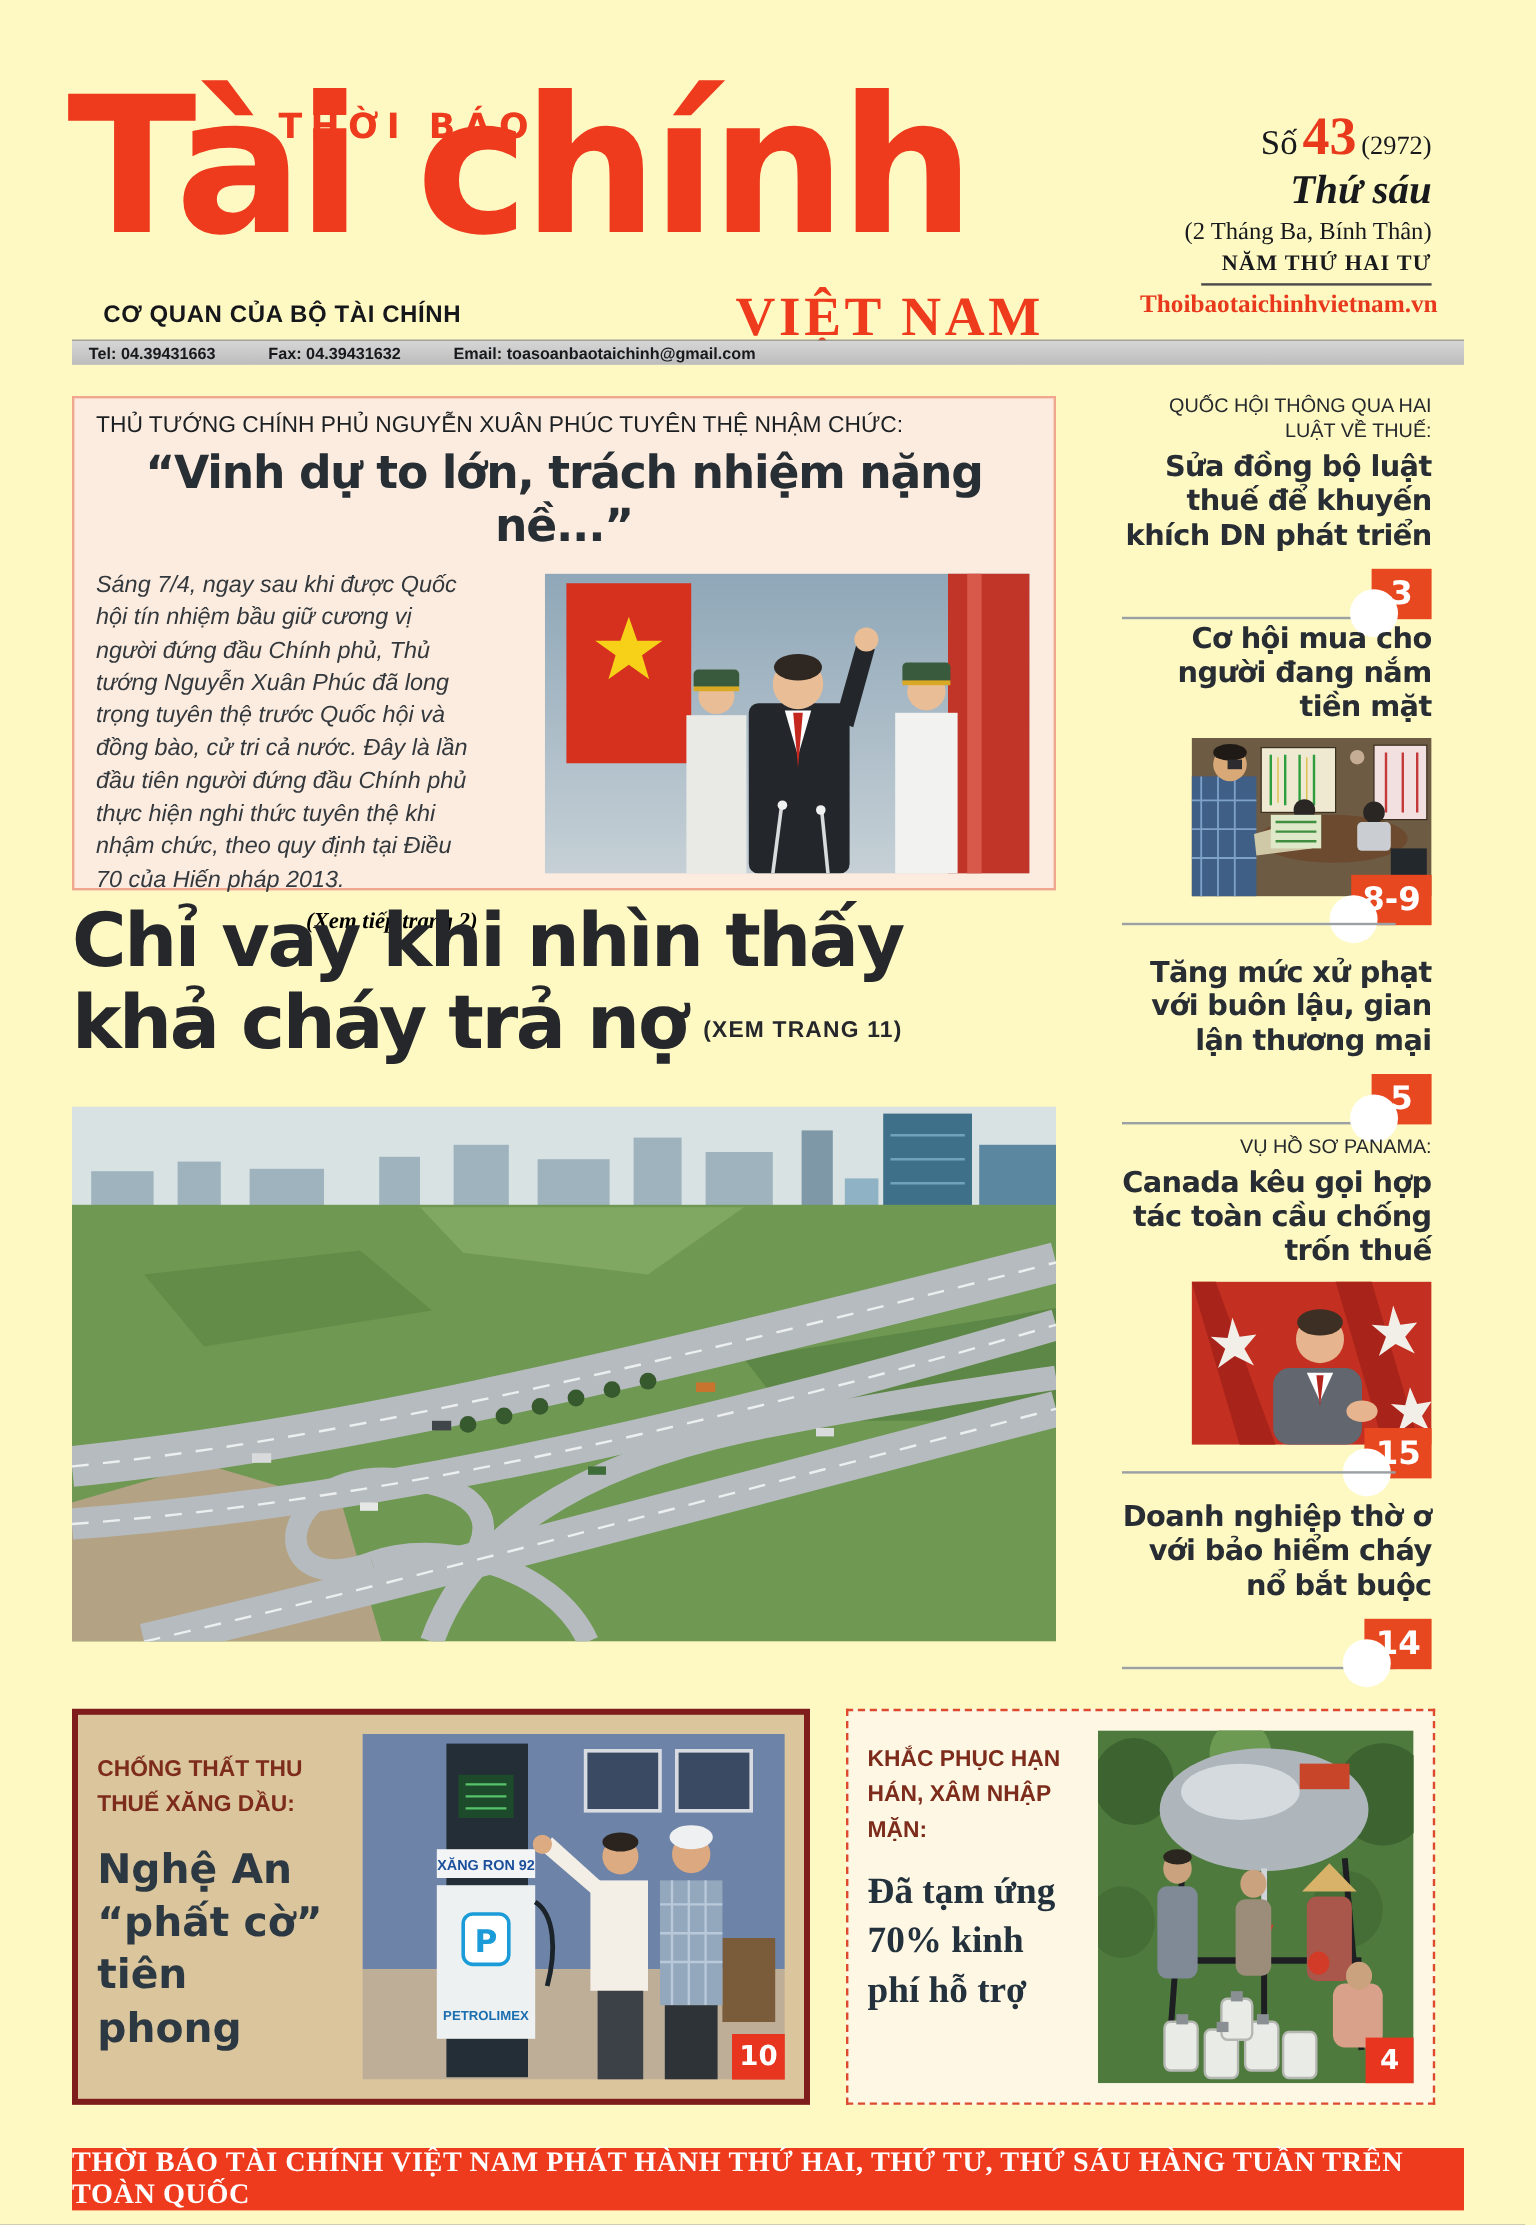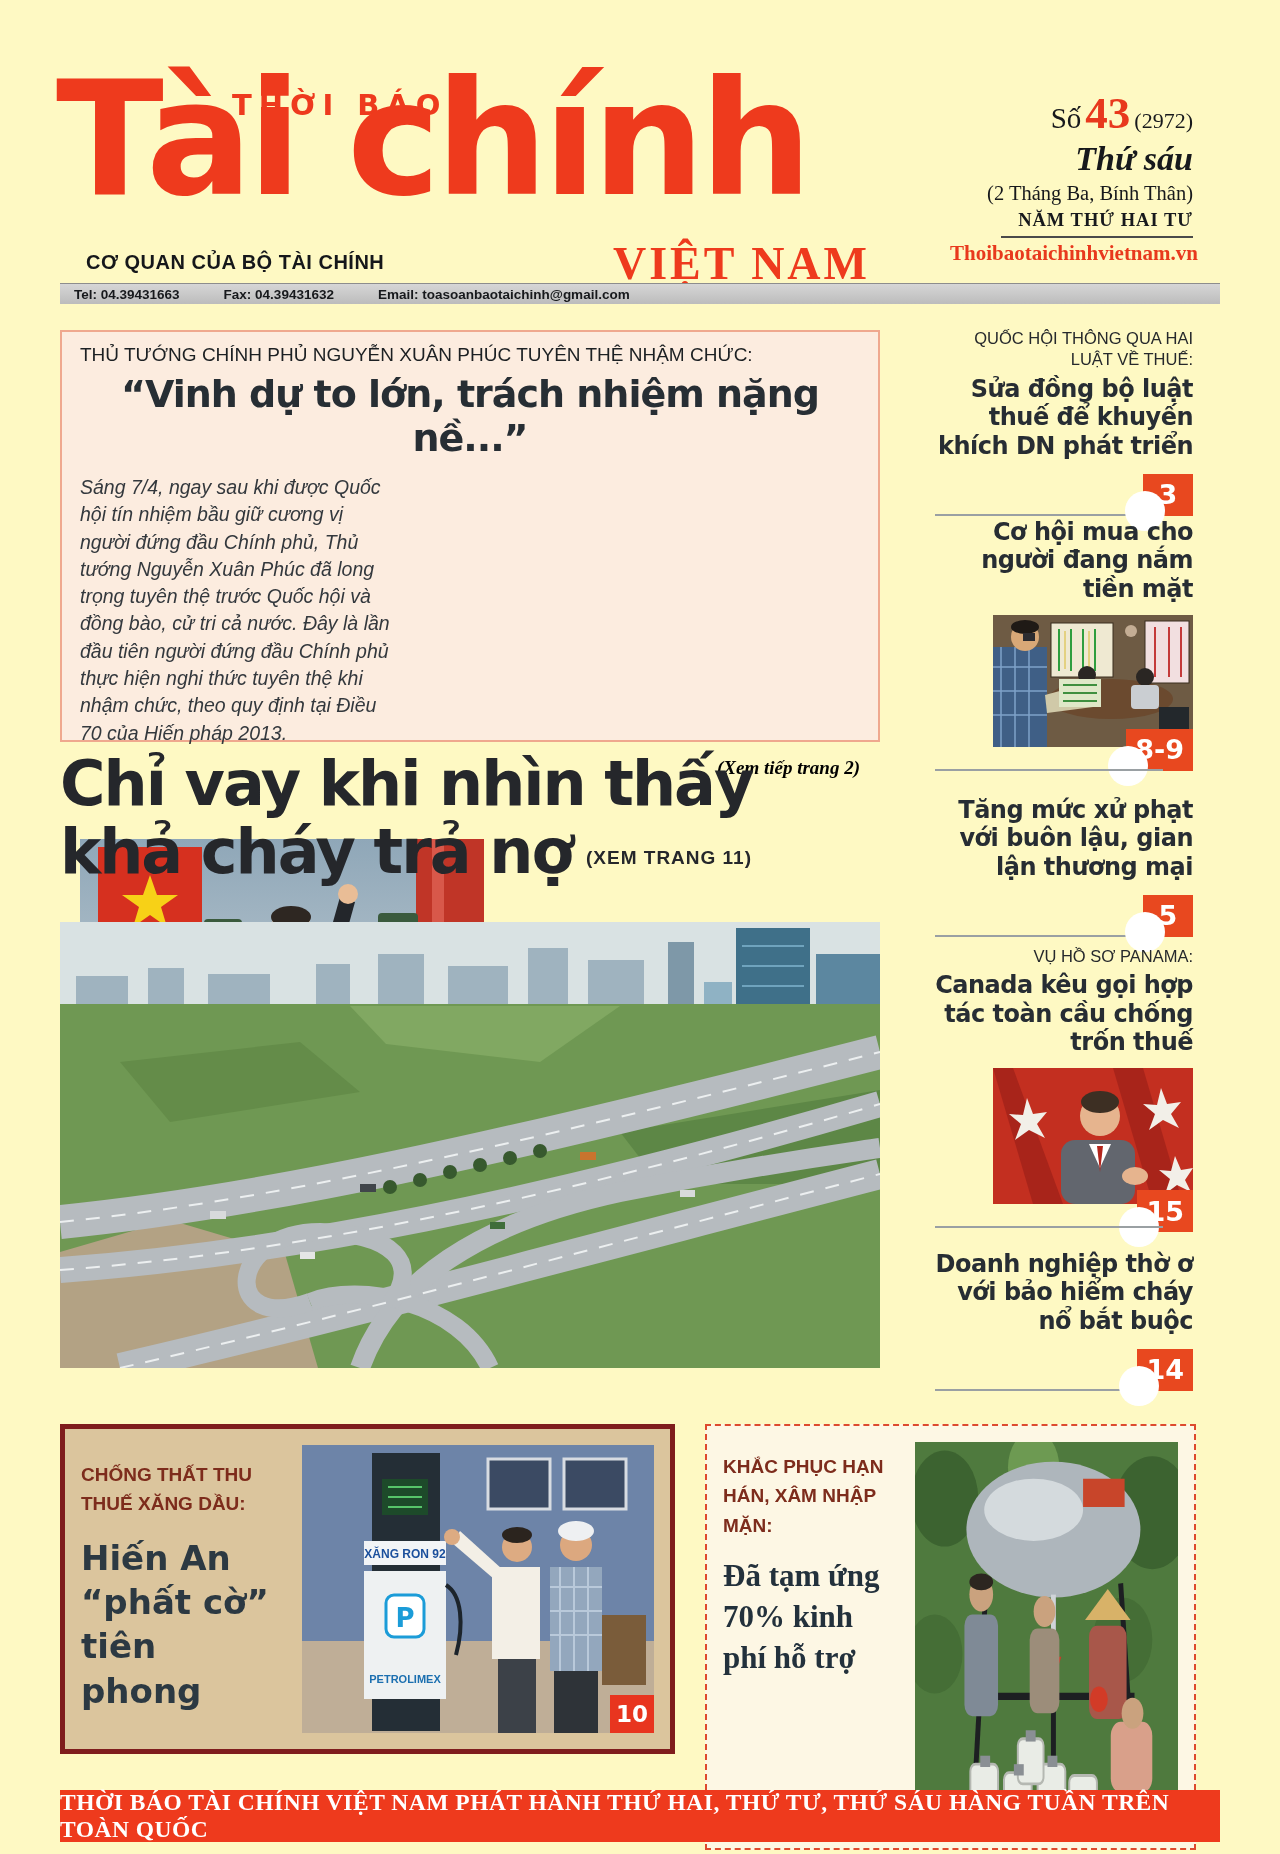--- a/index.html
+++ b/index.html
@@ -31,21 +31,21 @@
   .issue-year{font-size:18.5px;font-weight:bold;letter-spacing:1px;margin-top:5px;}
   .issue-rule{border-bottom:2px solid #4a4a4a;width:192px;margin:5px 0 4px auto;}
   .issue-site{font-size:21px;font-weight:bold;color:#e8391d;font-family:"Liberation Serif",serif;}
 
   
   .lead-box{position:absolute;left:60px;top:330px;width:820px;height:412px;background:#fcecdf;
     border:2px solid #efa88e;box-sizing:border-box;padding:12px 18px;}
   .lead-kicker{font-size:19px;font-weight:500;color:#1c2023;}
   .lead-headline{font-family:"DejaVu Sans",sans-serif;font-weight:bold;font-size:38px;
     color:#272e34;text-align:center;letter-spacing:-1px;margin-top:6px;}
-  .lead-row{display:flex;margin-top:14px;gap:56px;flex-direction:column;}
+  .lead-row{display:flex;margin-top:14px;gap:56px;}
   .lead-body{width:318px;font-style:italic;font-size:19.5px;line-height:1.4;color:#33383d;}
   .lead-cont{text-align:right;font-family:"Liberation Serif",serif;font-weight:bold;
     font-style:italic;font-size:19px;margin-top:10px;}
   .lead-photo{width:404px;height:250px;margin-top:4px;}
 
   
   .main-headline{position:absolute;left:60px;top:750px;width:832px;
     font-family:"DejaVu Sans",sans-serif;font-weight:bold;font-size:62px;line-height:1.1;
     color:#25272b;letter-spacing:-2px;}
   .page-ref{font-family:"Liberation Sans",sans-serif;font-weight:bold;font-size:19px;
@@ -76,21 +76,21 @@
   .box-left{position:absolute;left:60px;top:1424px;width:615px;height:330px;background:#dbc59d;
     border:5px solid #7f1d1d;box-sizing:border-box;padding:16px;display:flex;gap:16px;}
   .box-left-text{width:205px;}
   .bl-kicker{margin-top:16px;font-size:19px;font-weight:bold;color:#7d2c1c;line-height:1.5;}
   .bl-headline{margin-top:18px;font-family:"DejaVu Sans",sans-serif;font-weight:bold;
     font-size:34px;color:#2c3942;line-height:1.3;}
   .box-photo{flex:1;position:relative;}
   .photo-badge{position:absolute;right:0;bottom:0;min-width:40px;height:38px;background:#e8351f;
     display:flex;align-items:center;justify-content:center;padding:0 6px;box-sizing:border-box;}
   .photo-badge span{color:#fff;font-family:"DejaVu Sans",sans-serif;font-weight:bold;font-size:23px;}
-  .box-right{position:absolute;left:705px;top:1424px;width:491px;height:426px;background:#fdf7e4;
+  .box-right{position:absolute;left:705px;top:1424px;width:491px;height:330px;background:#fdf7e4;
     border:2px dashed #dd4a2e;box-sizing:border-box;padding:16px;display:flex;gap:14px;}
   .box-right-text{width:178px;}
   .br-kicker{margin-top:10px;font-size:19px;font-weight:bold;color:#7d2c1c;line-height:1.55;}
   .br-headline{margin-top:16px;font-family:"Liberation Serif",serif;font-weight:bold;
     font-size:31px;color:#23313c;line-height:1.32;}
 
   
   .footer-bar{position:absolute;left:60px;top:1790px;width:1160px;height:52px;background:#ee3a1d;
     display:flex;align-items:center;justify-content:center;}
   .footer-bar span{color:#fff;font-family:"Liberation Serif",serif;font-weight:bold;
@@ -358,21 +358,21 @@
       <div class="rule"></div>
       <div class="pagebadge">
         <span>14</span>
       </div>
     </div>
   </div>
 
   <div class="box-left">
     <div class="box-left-text">
       <div class="bl-kicker">CHỐNG THẤT THU THUẾ XĂNG DẦU:</div>
-      <div class="bl-headline">Hiến An “phất cờ” tiên phong</div>
+      <div class="bl-headline">Nghệ An “phất cờ” tiên phong</div>
     </div>
     <div class="box-photo">
       <svg class="ph" viewBox="0 0 352 288" preserveAspectRatio="none">
         <rect width="352" height="196" fill="#6d84a8"></rect>
         <rect y="196" width="352" height="92" fill="#bfae97"></rect>
         <rect x="186" y="14" width="62" height="50" fill="#3b4a63" stroke="#d8dce2" stroke-width="3"></rect>
         <rect x="262" y="14" width="62" height="50" fill="#3b4a63" stroke="#d8dce2" stroke-width="3"></rect>
         <rect x="300" y="170" width="44" height="70" fill="#7a5c3a"></rect>
         <rect x="70" y="8" width="68" height="278" fill="#242e36"></rect>
         <rect x="80" y="34" width="46" height="36" fill="#1d4a2a"></rect>

